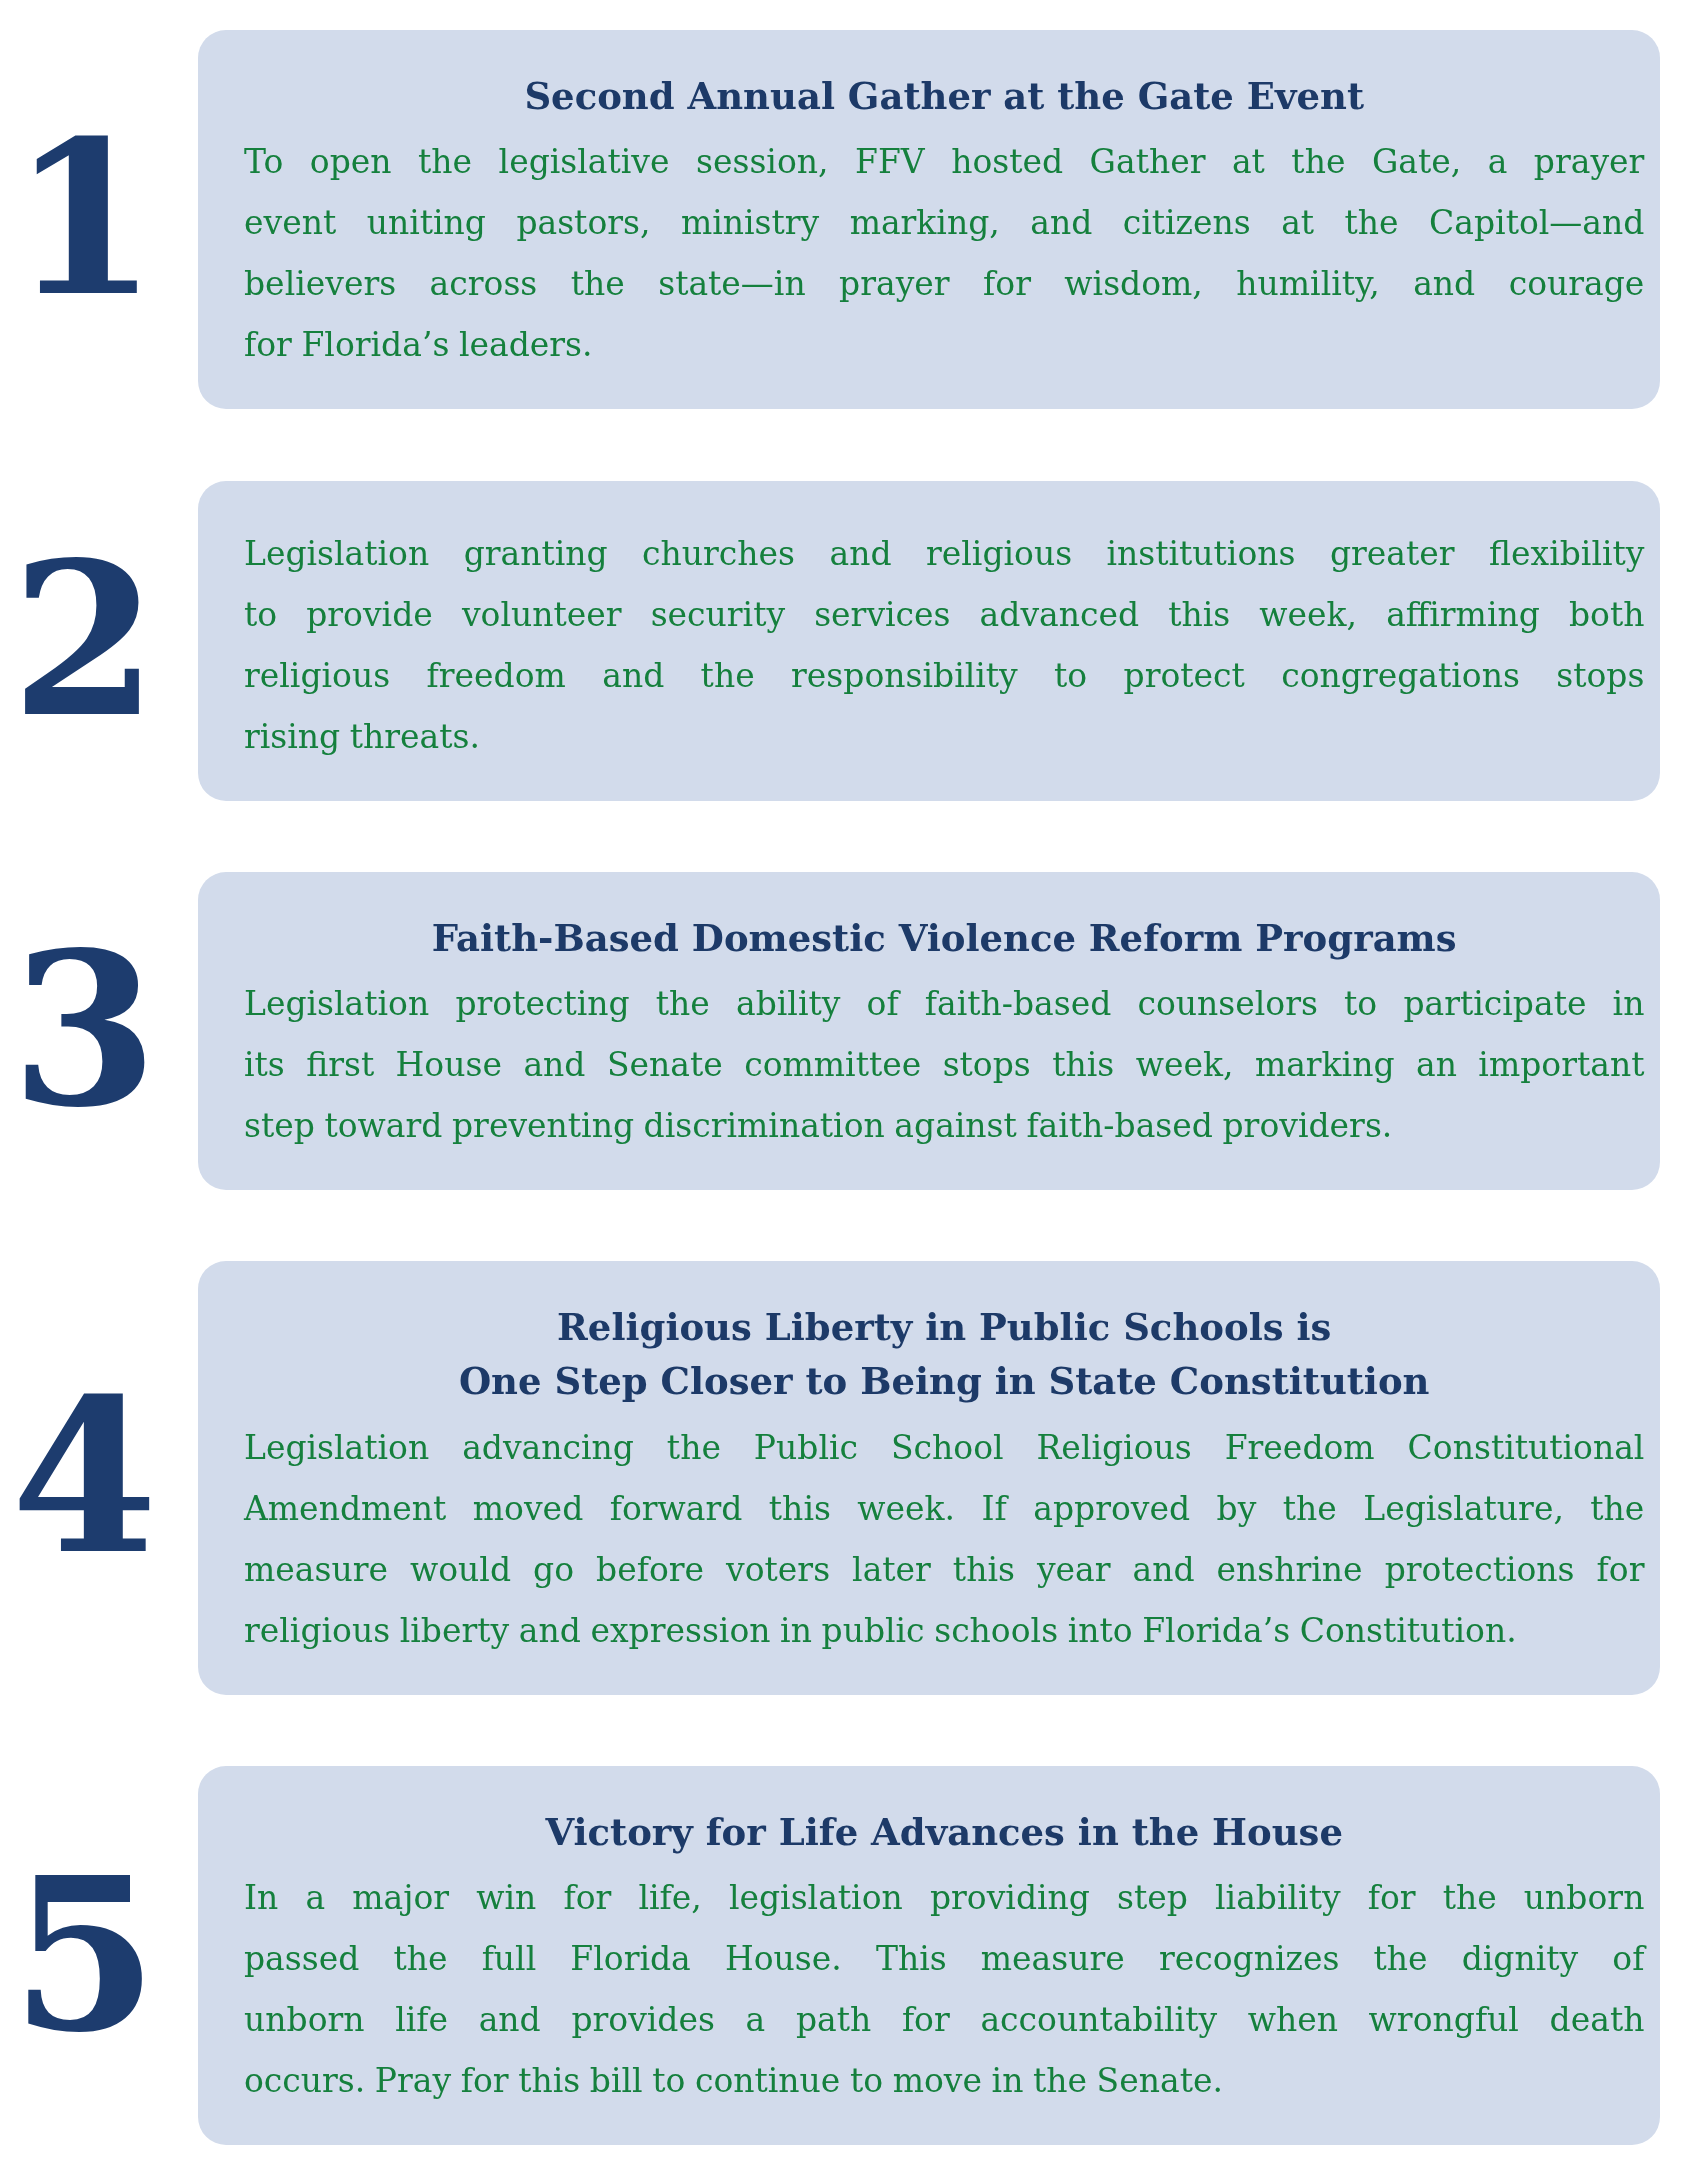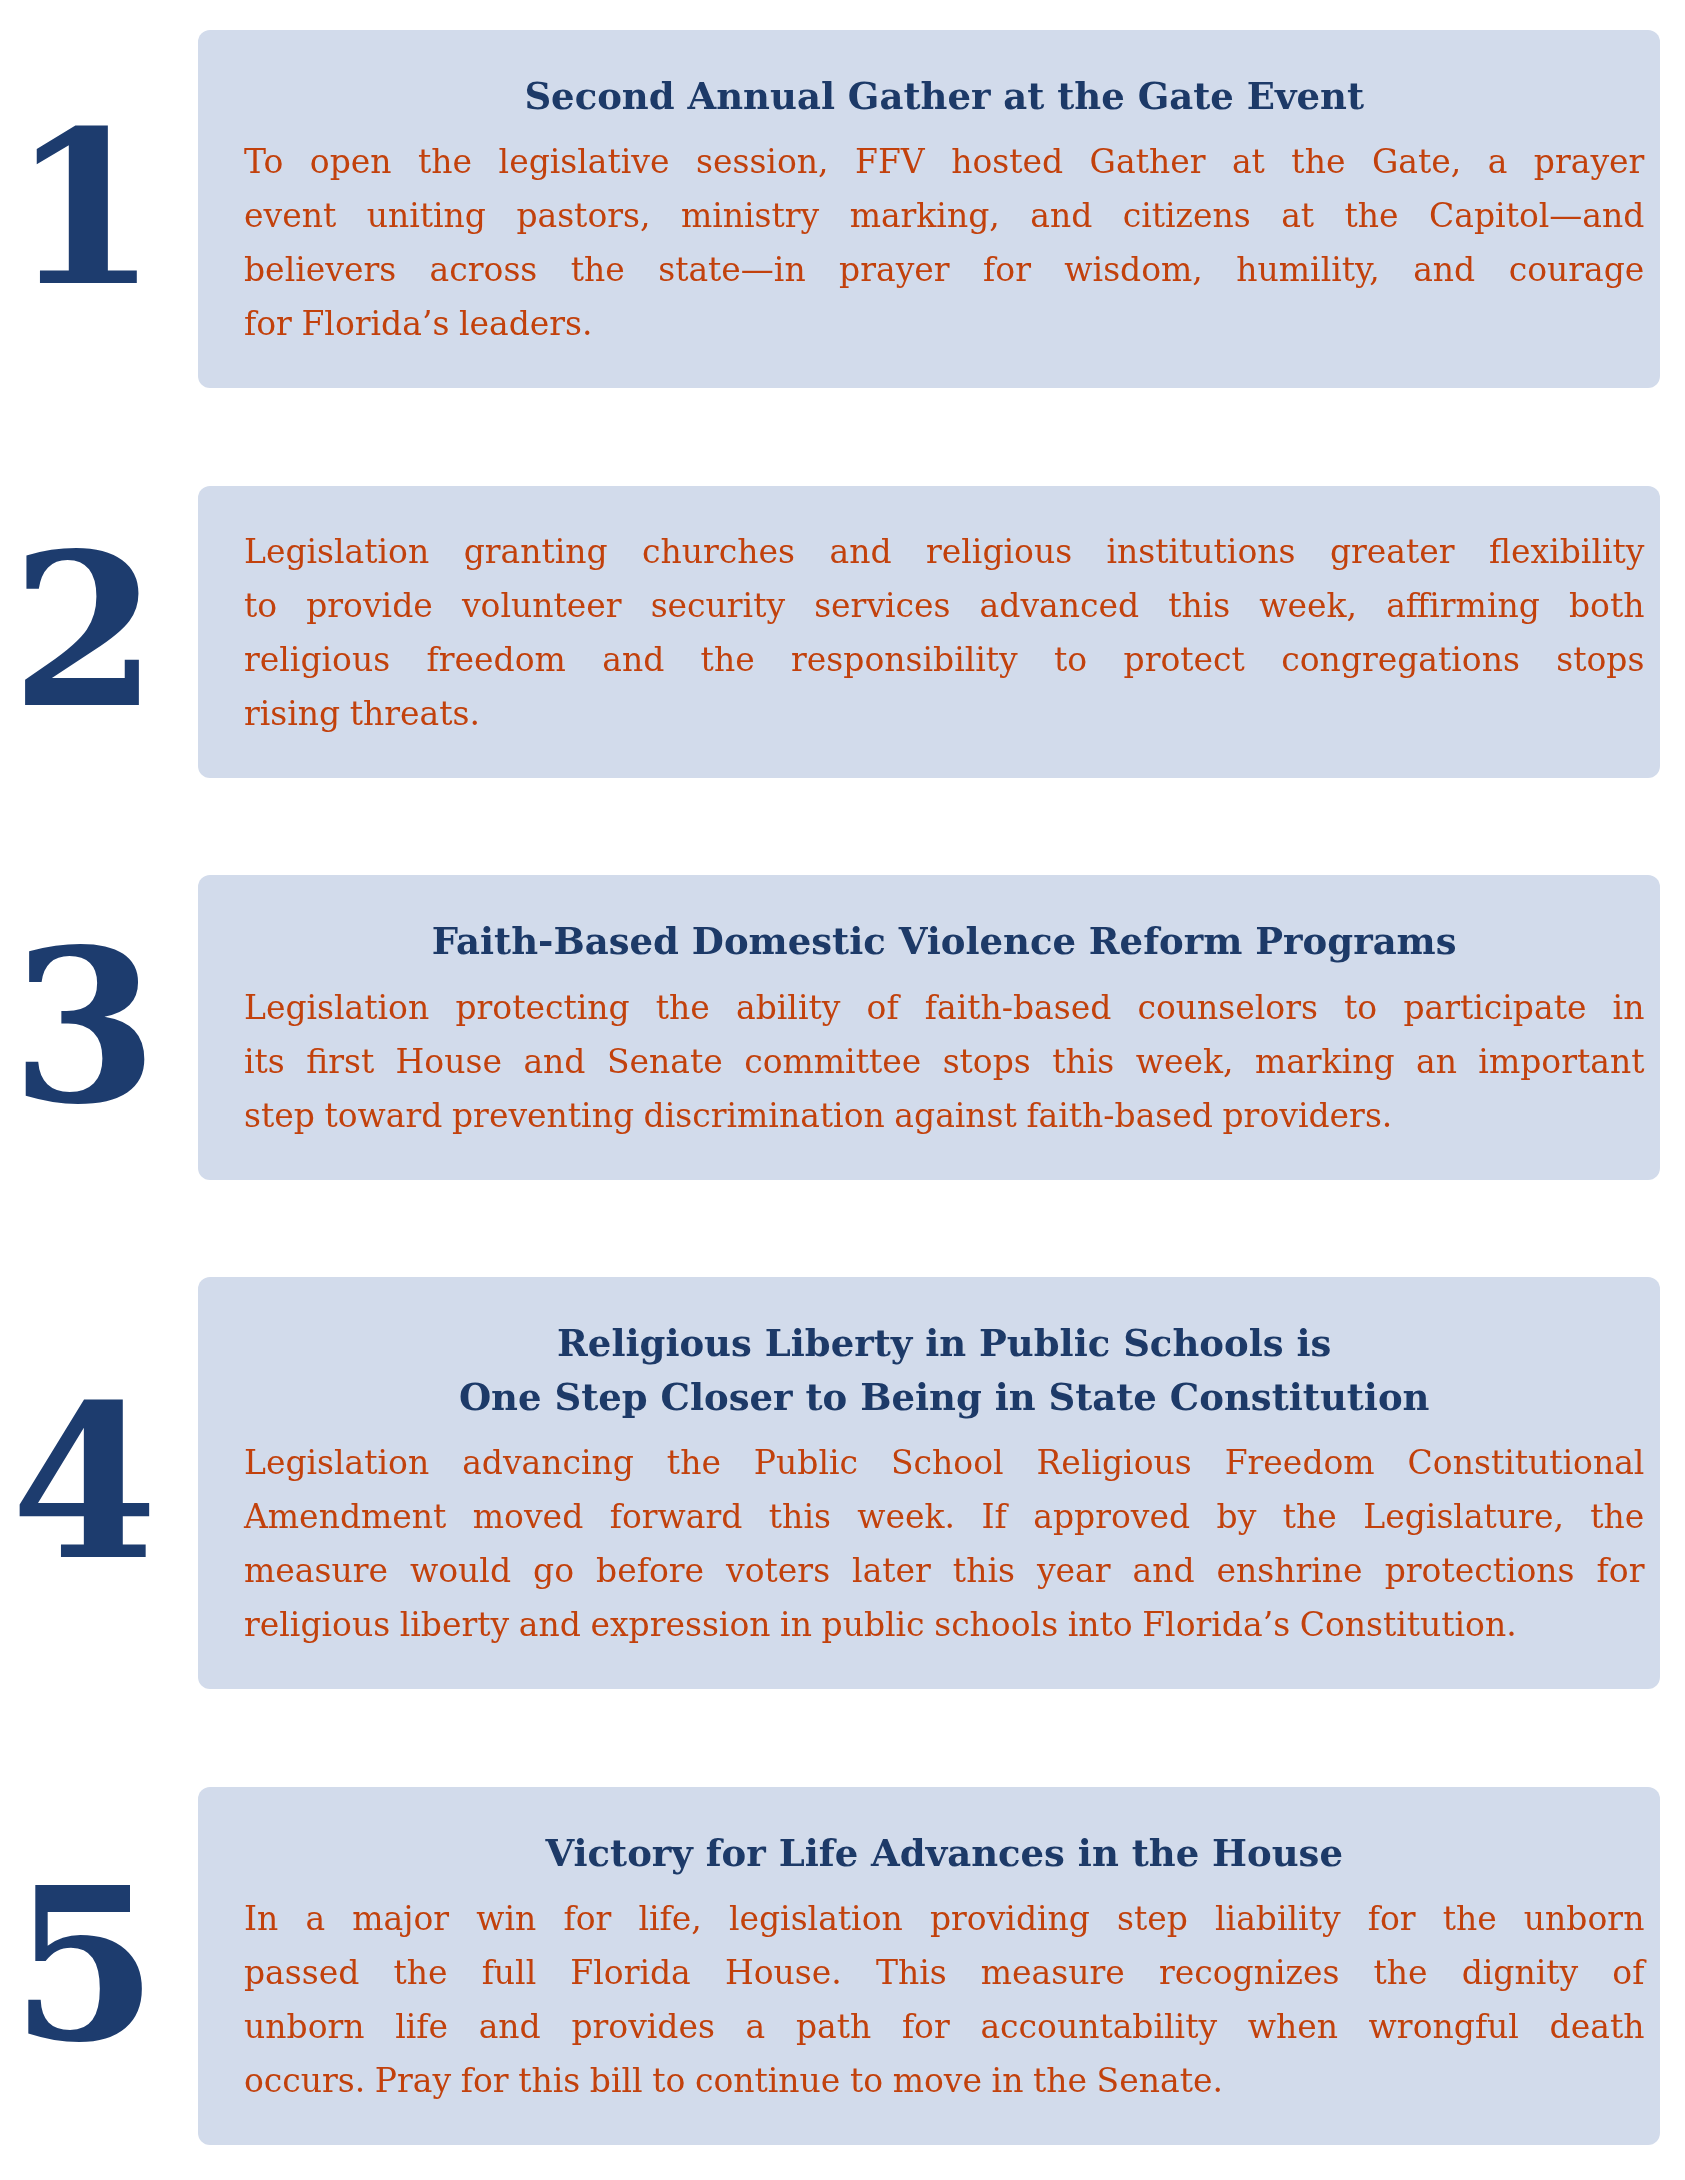--- a/index.html
+++ b/index.html
@@ -28,40 +28,41 @@
     margin-right: 29px;
     text-align: center;
     font-weight: 700;
     font-size: 211px;
     line-height: 1;
     color: #1d3c6e;
   }
   .card {
     flex: 1 1 auto;
     background: #d2dbeb;
-    border-radius: 12px;
+    border-radius: 28px;
     padding: 39px 16px 37px 46px;
   }
   .title {
     margin: 0 0 12.3px 0;
     text-align: center;
     font-size: 37px;
     line-height: 54px;
     font-weight: 700;
     color: #1d3a68;
   }
   .title-line { display: block; }
   .body { margin: 0; }
   .body-line {
     font-size: 33px;
     line-height: 54px;
-    color: #c2410c;
+    color: #15803d;
     word-spacing: -0.9px;
     text-align: justify;
     text-align-last: justify;
+    margin-top: 7px;
   }
   .body-line.last {
     text-align-last: left;
   }
 </style>
 </head>
 <body>
 
 <div class="page">
   <section class="row">

